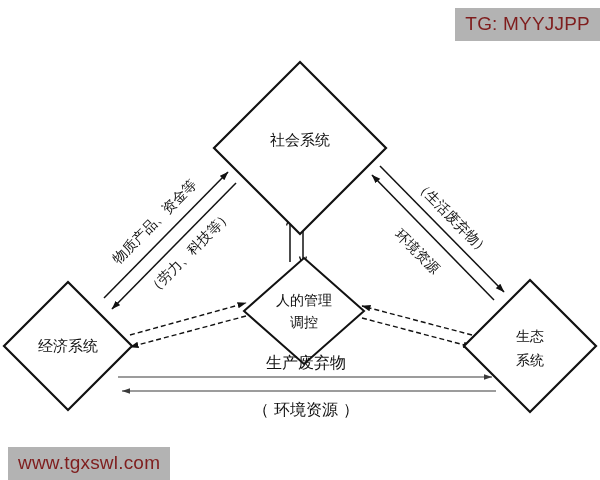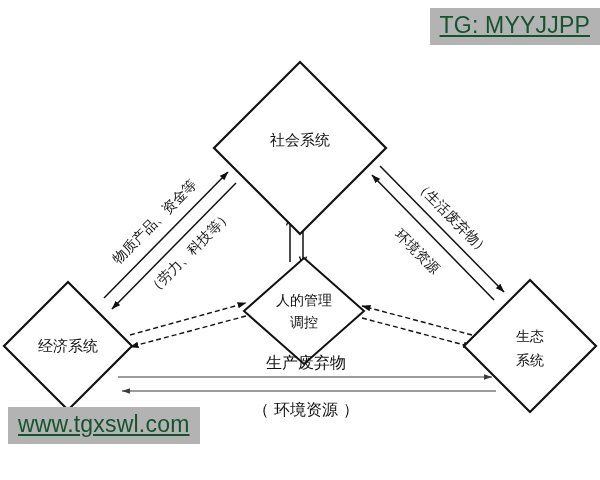--- a/index.html
+++ b/index.html
@@ -20,36 +20,35 @@
   #diagram-svg {
     position: absolute;
     left: 0;
     top: 0;
     width: 600px;
     height: 480px;
   }
   .wm {
     position: absolute;
     background: #b3b3b3;
-    color: #14532d;
-    font-size: 23px;
+    color: #7f1d1d;
+    font-size: 19px;
     line-height: 1;
     letter-spacing: 0.2px;
     padding: 6px 10px 8px 10px;
     white-space: nowrap;
     font-family: "Liberation Sans", sans-serif;
-    text-decoration: underline;
   }
   #wm-top {
     right: 0;
     top: 8px;
   }
   #wm-bottom {
     left: 8px;
-    bottom: 36px;
+    bottom: 0;
   }
   .node-label {
     font-family: "DejaVu Sans", sans-serif;
     font-size: 15px;
     fill: #111111;
     text-anchor: middle;
     dominant-baseline: middle;
   }
   .node-label-sm {
     font-size: 14px;

